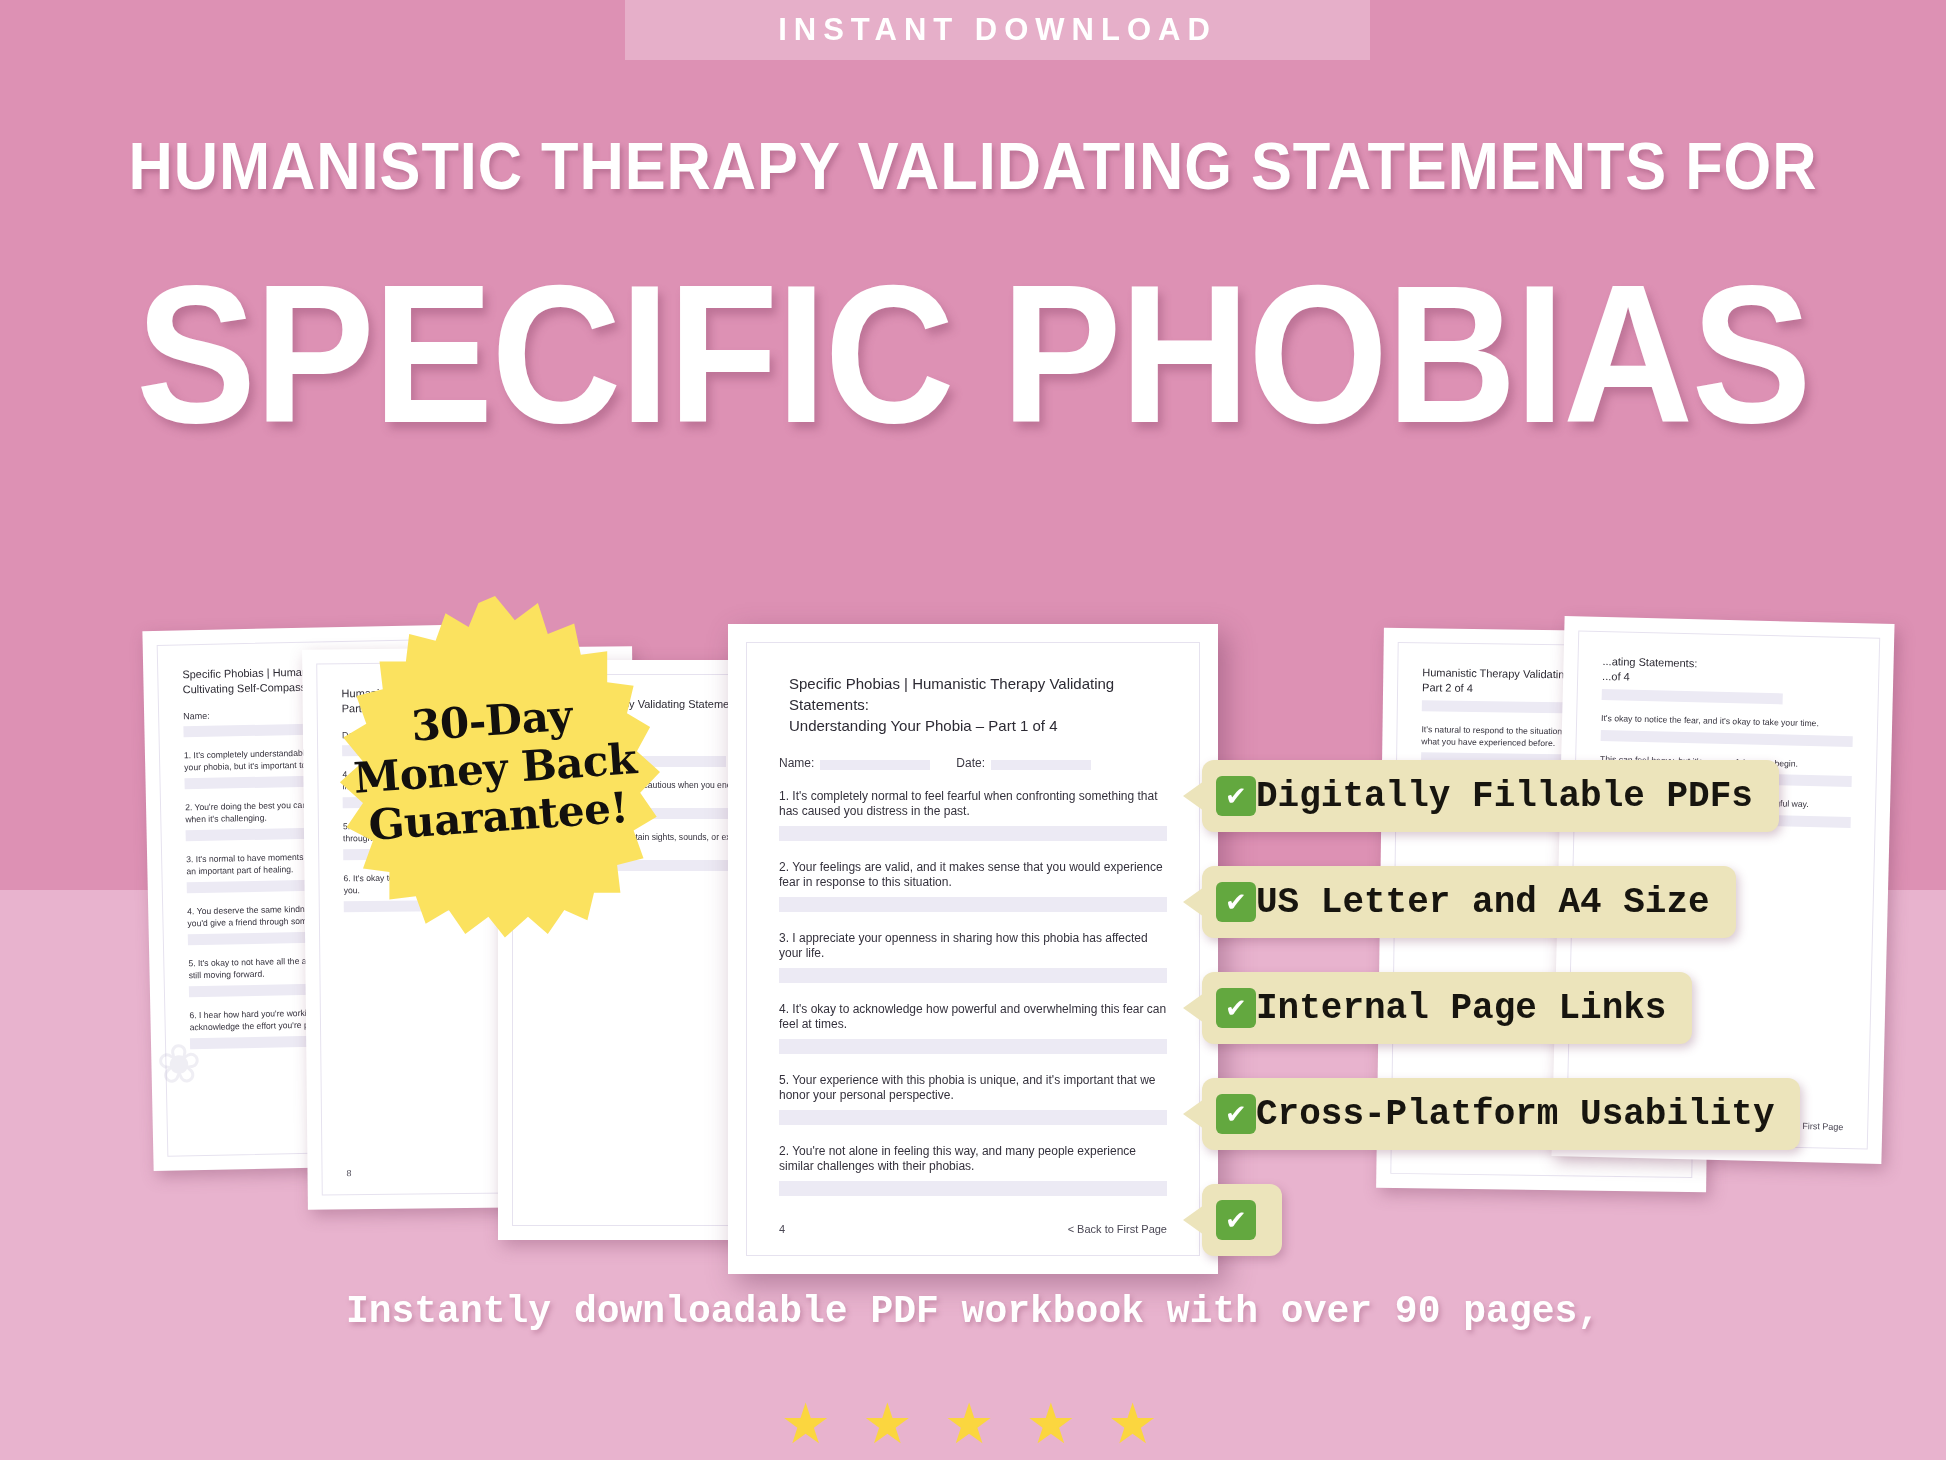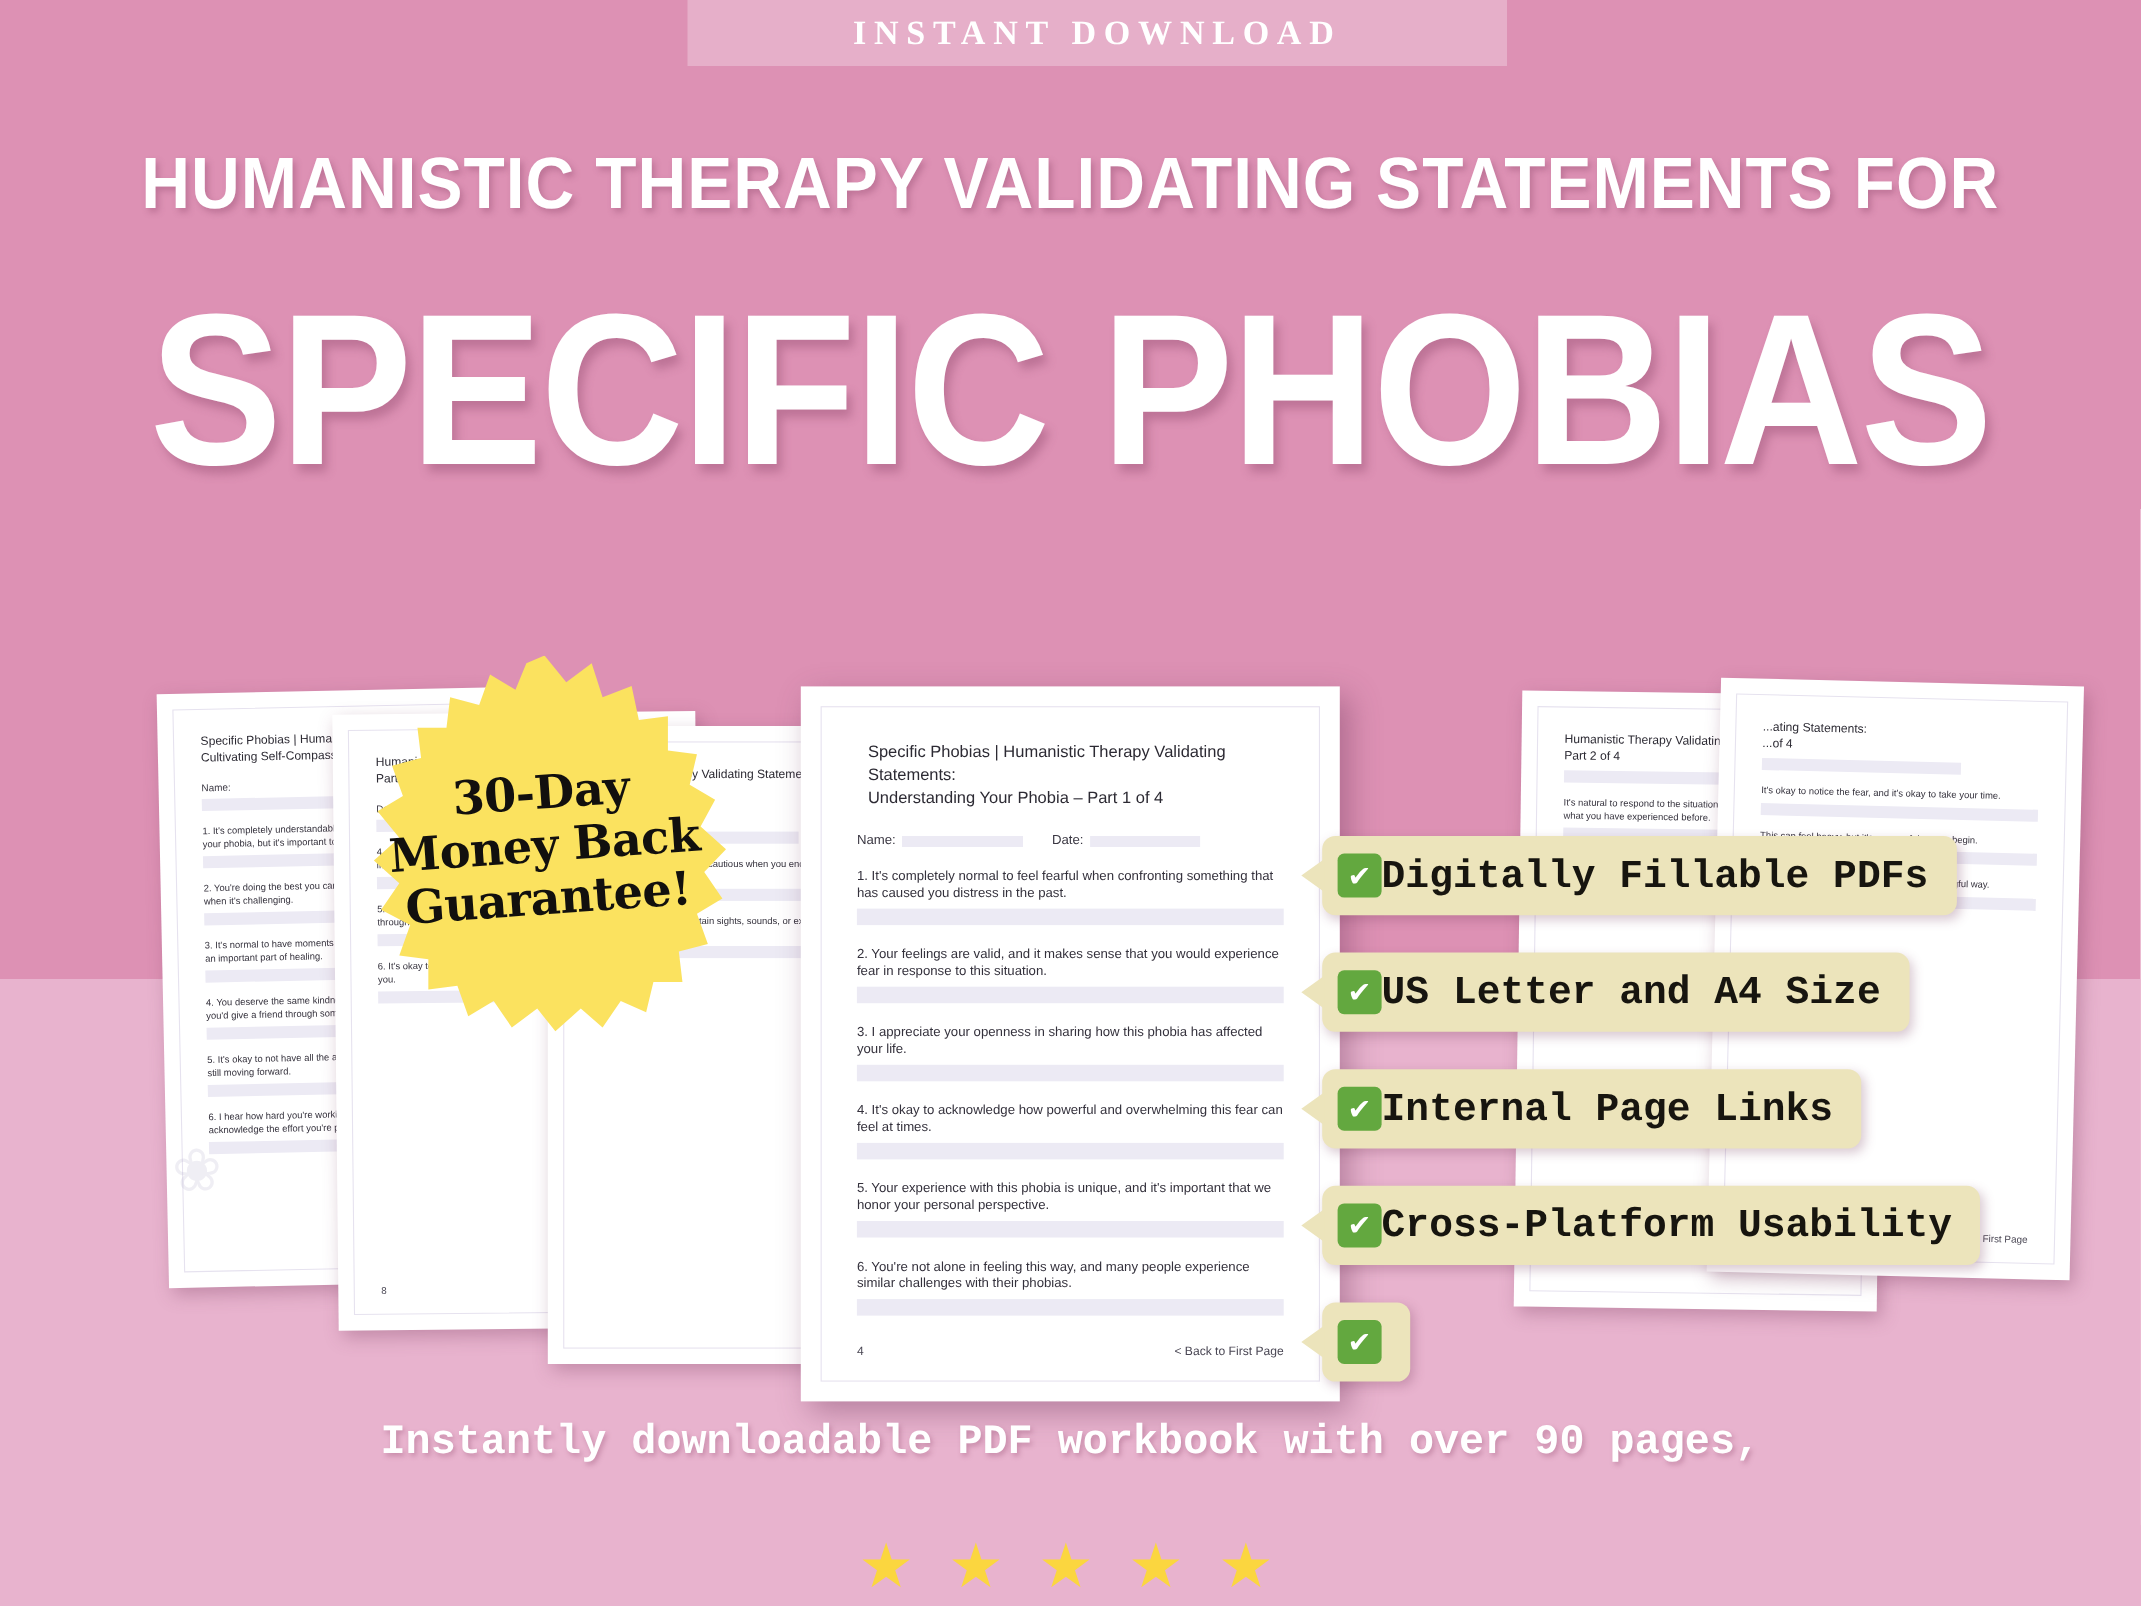--- a/index.html
+++ b/index.html
@@ -24,21 +24,21 @@
   .instant-banner {
     position: absolute; left: 625px; top: 0; width: 745px; height: 60px;
     background: rgba(255,255,255,0.28);
     display: flex; align-items: center; justify-content: center;
   }
   .instant-banner span {
     color: #ffffff;
     font-size: 31px;
     font-weight: bold;
     letter-spacing: 7px;
-    font-family: Liberation Serif, serif;
+    font-family: Liberation Sans, sans-serif;
   }
 
   
   .title-top {
     position: absolute; left: 0; right: 0; top: 128px;
     text-align: center;
     color: #ffffff;
     font-size: 66px;
     font-weight: bold;
     letter-spacing: 1px;
@@ -344,21 +344,21 @@
         <div class="item">1. It's completely normal to feel fearful when confronting something that has caused you distress in the past.</div>
         <div class="ruled"></div>
         <div class="item">2. Your feelings are valid, and it makes sense that you would experience fear in response to this situation.</div>
         <div class="ruled"></div>
         <div class="item">3. I appreciate your openness in sharing how this phobia has affected your life.</div>
         <div class="ruled"></div>
         <div class="item">4. It's okay to acknowledge how powerful and overwhelming this fear can feel at times.</div>
         <div class="ruled"></div>
         <div class="item">5. Your experience with this phobia is unique, and it's important that we honor your personal perspective.</div>
         <div class="ruled"></div>
-        <div class="item">6. You're not alone in feeling this way, and many people experience similar challenges with their phobias.</div>
+        <div class="item">2. You're not alone in feeling this way, and many people experience similar challenges with their phobias.</div>
         <div class="ruled"></div>
       </div>
       <div class="foot" style="padding:0 32px;">
         <span>4</span>
         <span>&lt; Back to First Page</span>
       </div>
     </div>
   </div>
 
   <div id="badge">

